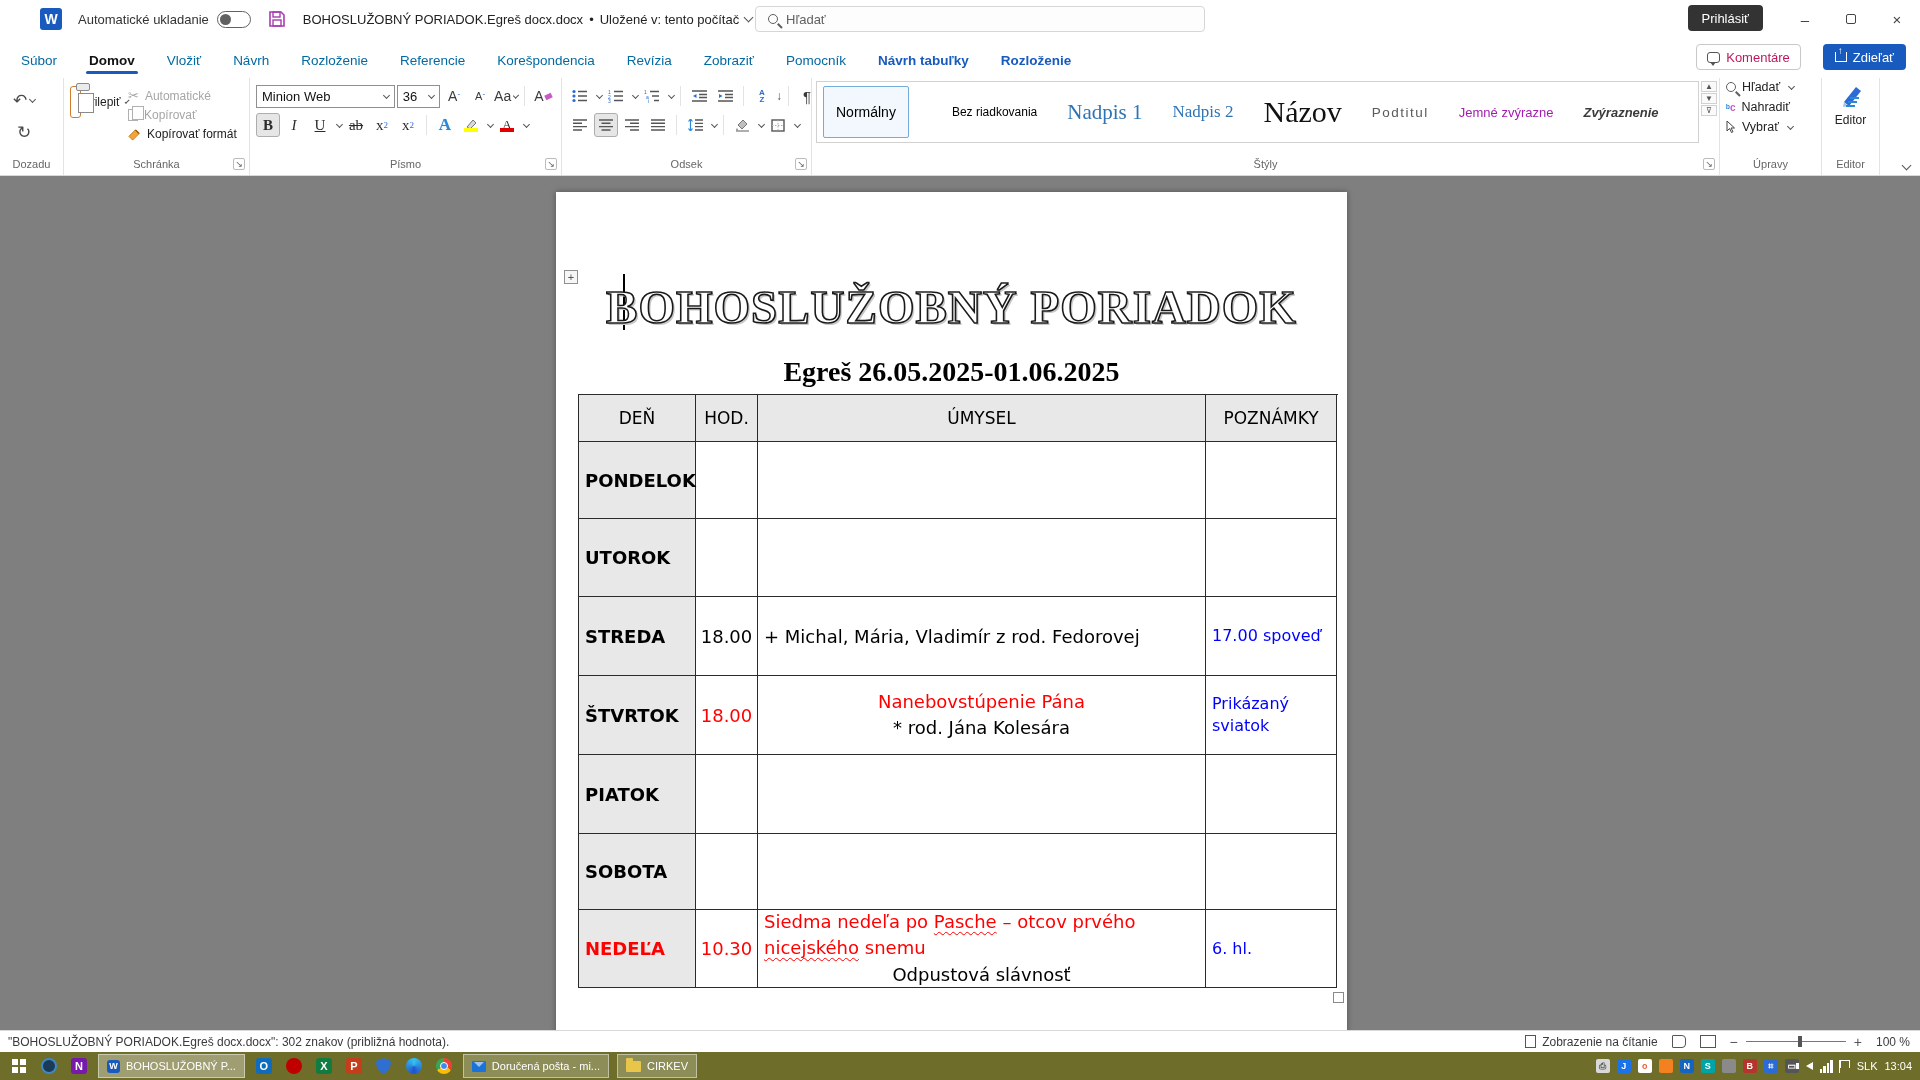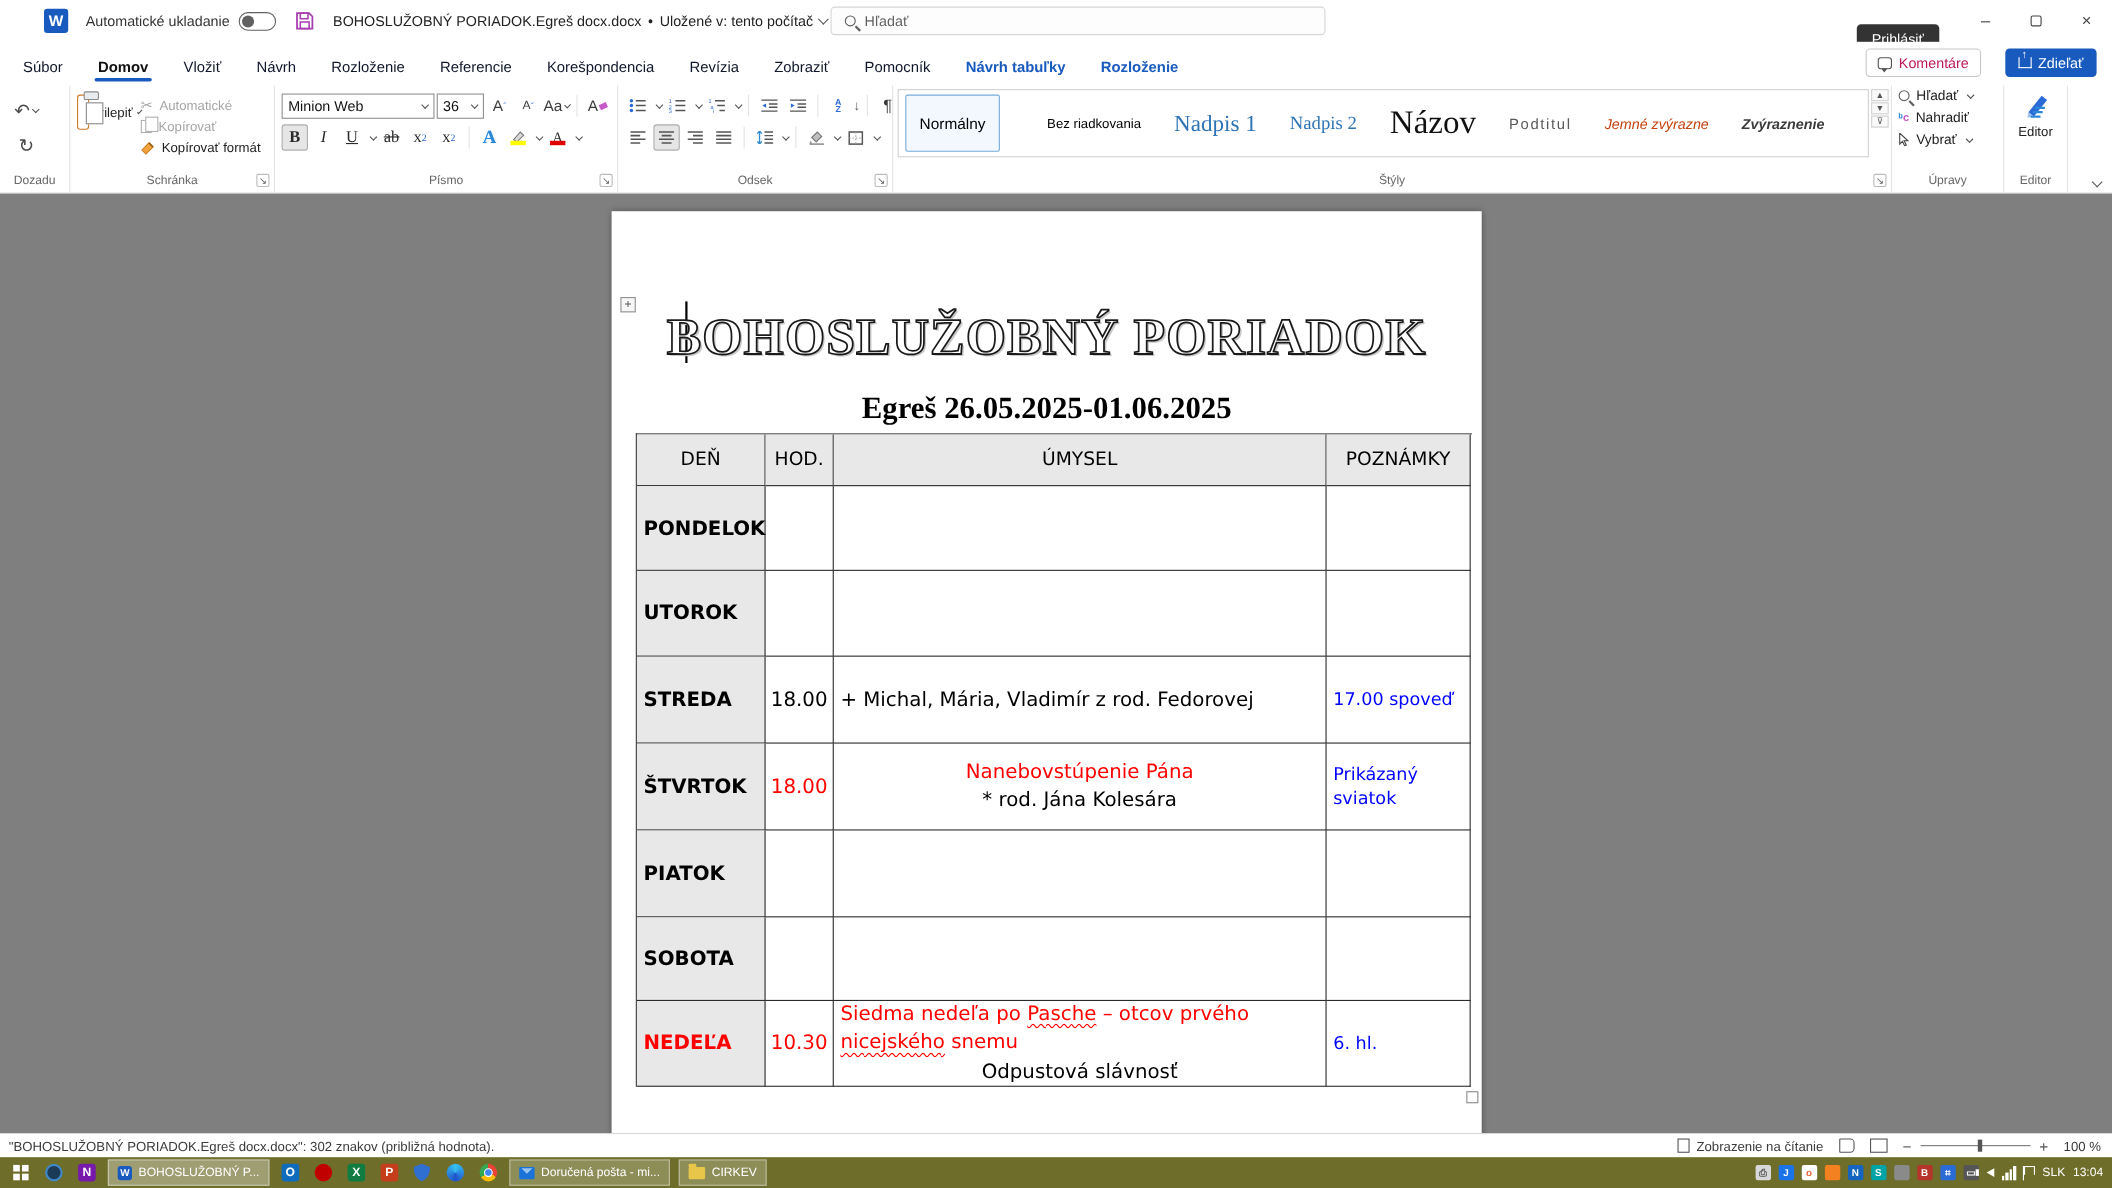--- a/index.html
+++ b/index.html
@@ -17,32 +17,32 @@
   .save-btn { margin-left:16px; width:20px; height:20px; }
   .doc-title-text { margin-left:16px; font-size:13px; color:#222; display:flex; align-items:center; gap:6px; }
   .chev { display:inline-block; width:7px; height:7px; border-right:1.5px solid #555; border-bottom:1.5px solid #555;
           transform:rotate(45deg); margin-top:-3px; }
   .search-box { position:absolute; left:755px; top:6px; width:450px; height:26px; background:#fdfdfd;
                 border:1px solid #d6d6d6; border-radius:4px; display:flex; align-items:center; gap:8px; padding-left:12px; }
   .mag { width:10px; height:10px; border:1.6px solid #5f5f5f; border-radius:50%; position:relative; flex:0 0 auto;}
   .mag::after { content:""; position:absolute; width:6px; height:1.6px; background:#5f5f5f; transform:rotate(45deg);
                 left:8px; top:10px; }
   .search-box span { font-size:13px; color:#616161; }
-  .signin { position:absolute; right:157px; top:22px; height:26px; padding:0 14px; background:#333;
+  .signin { position:absolute; right:157px; top:5px; height:26px; padding:0 14px; background:#333;
             color:#fff; font-size:13px; border-radius:4px; display:flex; align-items:center; }
   .wincontrols { position:absolute; right:0; top:0; height:38px; display:flex; }
   .wincontrols div { width:46px; height:38px; display:flex; align-items:center; justify-content:center;
                      font-size:15px; color:#444; }
   .maxi { width:10px; height:10px; border:1.2px solid #444; border-radius:2px; position:relative; background:#fff;}
   .maxi::before { content:""; position:absolute; left:2px; top:-4px; width:10px; height:10px;
                   border:1.2px solid #444; border-radius:2px; z-index:-1;}
 
   
   .menubar { height:40px; display:flex; align-items:flex-end; padding:0 0 0 18px; position:relative; flex:0 0 auto; background:#fff;}
-  .tab { font-size:13.5px; color:#0f172a; padding:0 3px 10px 3px; margin-right:26px; position:relative; white-space:nowrap;}
+  .tab { font-size:13.5px; color:#0369a1; padding:0 3px 10px 3px; margin-right:26px; position:relative; white-space:nowrap;}
   .tab.active { color:#111; font-weight:bold; }
   .tab.active::after { content:""; position:absolute; left:0; right:0; bottom:4px; height:3px; background:#185abd; border-radius:2px;}
   .tab.contextual { color:#185abd; font-weight:bold; }
   .mb-right { position:absolute; right:14px; top:6px; display:flex; gap:22px; align-items:center; }
   .comments-btn { display:flex; align-items:center; gap:6px; border:1px solid #c8c8c8; border-radius:4px;
                   height:26px; padding:0 10px; font-size:13px; color:#be185d; background:#fff;}
   .bubble { width:13px; height:11px; border:1.4px solid #555; border-radius:3px; position:relative; }
   .bubble::after { content:""; position:absolute; left:2px; bottom:-4px; width:0; height:0;
                    border-left:3px solid transparent; border-right:3px solid transparent; border-top:4px solid #555; }
   .share-btn { display:flex; align-items:center; gap:6px; border-radius:4px; height:26px; padding:0 12px;
@@ -109,21 +109,21 @@
   .gallery { flex:1; border:1px solid #d1d1d1; background:#fff; display:flex; align-items:center; padding:3px 6px; gap:4px; height:62px;}
   .style-item { padding:4px 12px; display:flex; align-items:center; height:52px; border:1.5px solid transparent;
                 border-radius:2px; white-space:nowrap;}
   .style-item.selected { border-color:#76aadb; background:#f2f8fd;}
   .st-normal { font-size:14px; color:#000; }
   .st-nospace { font-size:12px; color:#000;margin-left:26px; }
   .st-h1 { font-family:"Liberation Serif",serif; font-size:21px; color:#2e74b5; }
   .st-h2 { font-family:"Liberation Serif",serif; font-size:17px; color:#2e74b5; }
   .st-title { font-family:"Liberation Serif",serif; font-size:30px; color:#111; }
   .st-subtitle { font-size:13.5px; color:#5a5a5a; letter-spacing:1.5px; }
-  .st-subtle { font-size:13px; color:#c2410c; font-style:italic; }
+  .st-subtle { font-size:13px; color:#a21caf; }
   .st-emph { font-size:13px; color:#3b3b3b; font-style:italic; font-weight:bold;}
   .gal-scroll { width:16px; display:flex; flex-direction:column; margin-left:2px; gap:1px;}
   .gal-scroll div { flex:1; border:1px solid #d1d1d1; display:flex; align-items:center; justify-content:center;
                     font-size:8px; color:#555; background:#fafafa;}
 
   
   .edit-col { display:flex; flex-direction:column; gap:6px; padding-top:2px; }
   .edit-col .row { display:flex; align-items:center; gap:6px; font-size:12.5px; color:#222; white-space:nowrap;}
   .editor-big { display:flex; flex-direction:column; align-items:center; gap:3px; padding:2px 8px 0 8px; font-size:12px; color:#222;}
   .rib-collapse { position:absolute; right:10px; bottom:6px; }

